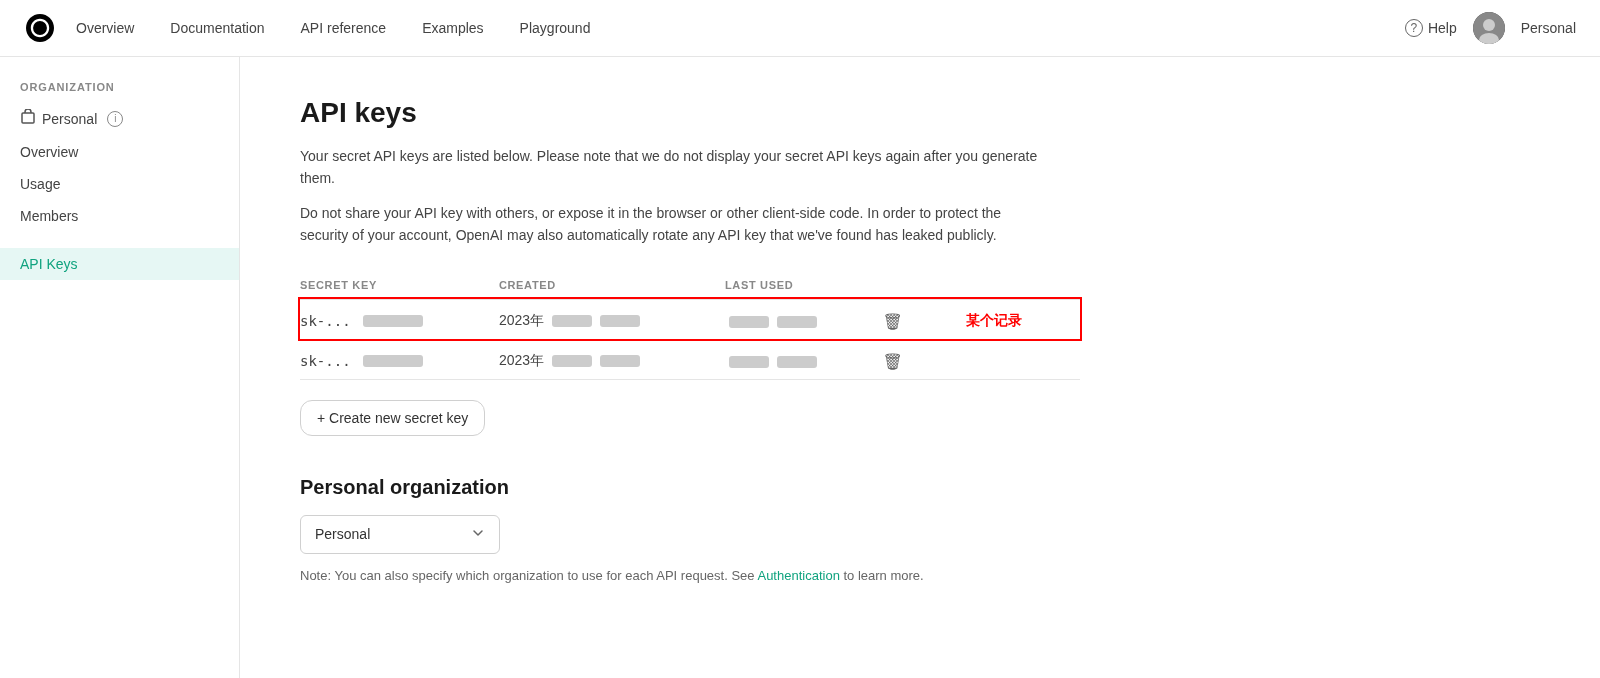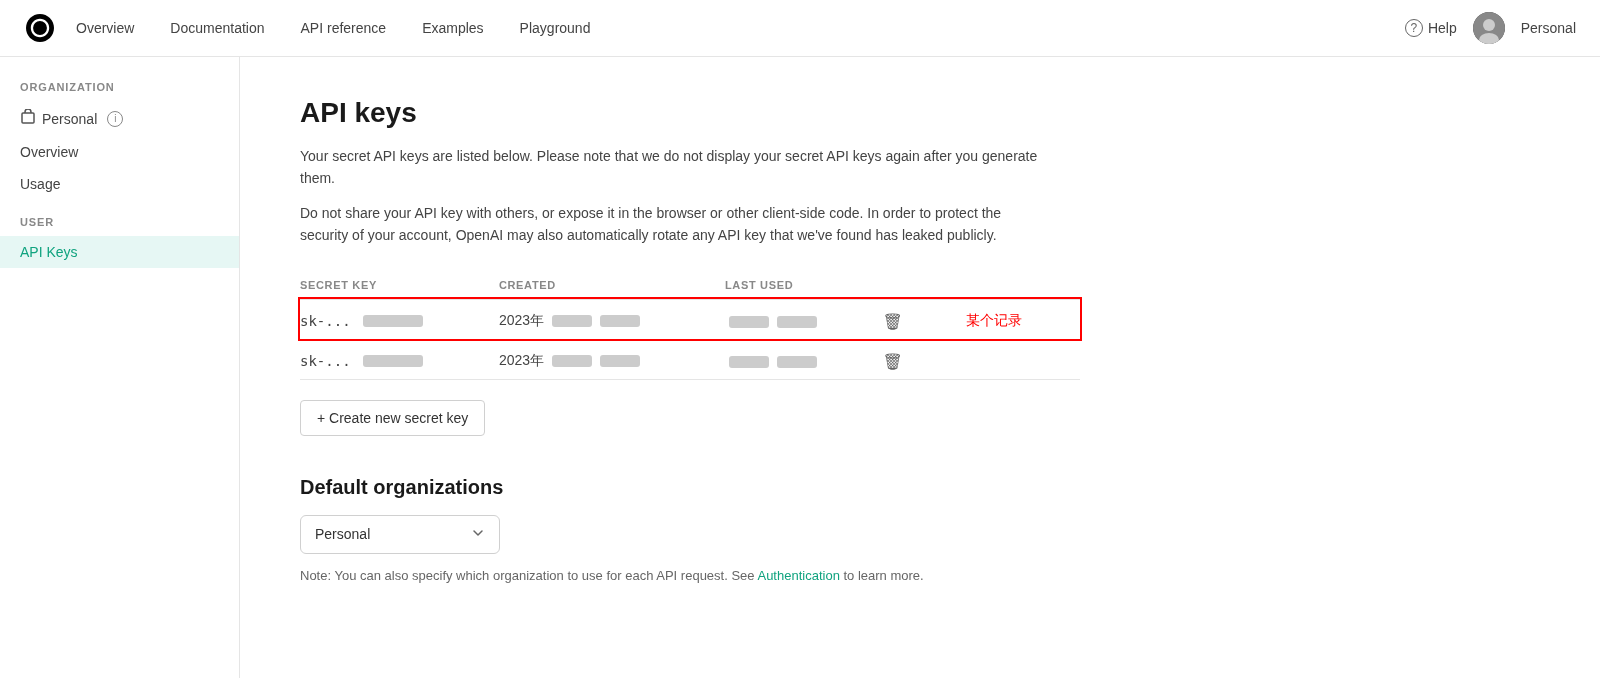--- a/index.html
+++ b/index.html
@@ -45,27 +45,27 @@
     .keys-table tbody tr { border-bottom: 1px solid #e5e5e5; }
     .keys-table tbody td { padding: 12px 12px 8px 0; font-size: 14px; color: #444; vertical-align: middle; }
     .key-value { display: flex; align-items: center; gap: 8px; }
     .key-text { font-family: monospace; font-size: 14px; }
     .key-blur { display: inline-block; width: 60px; height: 12px; background: #ccc; border-radius: 3px; vertical-align: middle; margin-left: 4px; }
     .date-blur { display: inline-block; width: 40px; height: 12px; background: #ccc; border-radius: 3px; vertical-align: middle; margin-left: 4px; }
     .delete-btn { cursor: pointer; color: #666; font-size: 16px; padding: 4px; }
     .highlighted-row { outline: 2px solid red; }
 
     
-    .annotation { color: red; font-size: 14px; font-weight: 400; margin-left: 12px; font-family: sans-serif; }
+    .annotation { color: red; font-size: 14px; font-weight: 700; margin-left: 12px; font-family: sans-serif; }
 
     
     .create-btn {
       display: inline-flex; align-items: center; gap: 6px;
       margin-top: 20px; padding: 9px 16px;
-      border: 1px solid #d0d0d0; border-radius: 4px;
+      border: 1px solid #d0d0d0; border-radius: 12px;
       background: #fff; font-size: 14px; color: #333;
       cursor: pointer; font-weight: 400;
     }
 
     
     .section-title { font-size: 20px; font-weight: 700; margin-top: 40px; margin-bottom: 12px; }
     .org-dropdown {
       display: flex; align-items: center; justify-content: space-between;
       border: 1px solid #d0d0d0; border-radius: 6px; padding: 10px 14px;
       width: 200px; cursor: pointer; margin-top: 16px; font-size: 14px; color: #333;
@@ -119,23 +119,25 @@
       </span>
       <span>Personal</span>
       <span class="info-icon">i</span>
     </div>
     <div class="sidebar-item">
       <span>Overview</span>
     </div>
     <div class="sidebar-item">
       <span>Usage</span>
     </div>
+    <div class="sidebar-item">
+      <span>Members</span>
+    </div>
 
     <div class="sidebar-user-section">
-      <div class="sidebar-user-label">USER</div>
       <div class="sidebar-item active">
         <span>API Keys</span>
       </div>
     </div>
   </aside>
 
   <main class="main-content">
     <h1 class="page-title">API keys</h1>
     <p class="description">Your secret API keys are listed below. Please note that we do not display your secret API keys again after you generate them.</p>
     <p class="description">Do not share your API key with others, or expose it in the browser or other client-side code. In order to protect the security of your account, OpenAI may also automatically rotate any API key that we've found has leaked publicly.</p>
@@ -198,21 +200,21 @@
               <span class="delete-btn">🗑</span>
             </td>
             <td></td>
           </tr>
         </tbody>
       </table>
     </div>
 
     <button class="create-btn">+ Create new secret key</button>
 
-    <h2 class="section-title">Default organizations</h2>
+    <h2 class="section-title">Personal organization</h2>
 
     <div class="org-dropdown">
       <span>Personal</span>
       <span>
         <svg width="14" height="14" viewBox="0 0 14 14" fill="none">
             <path d="M3 5l4 4 4-4" stroke="#666" stroke-width="1.5" stroke-linecap="round" stroke-linejoin="round"></path>
           </svg>
       </span>
     </div>
 

